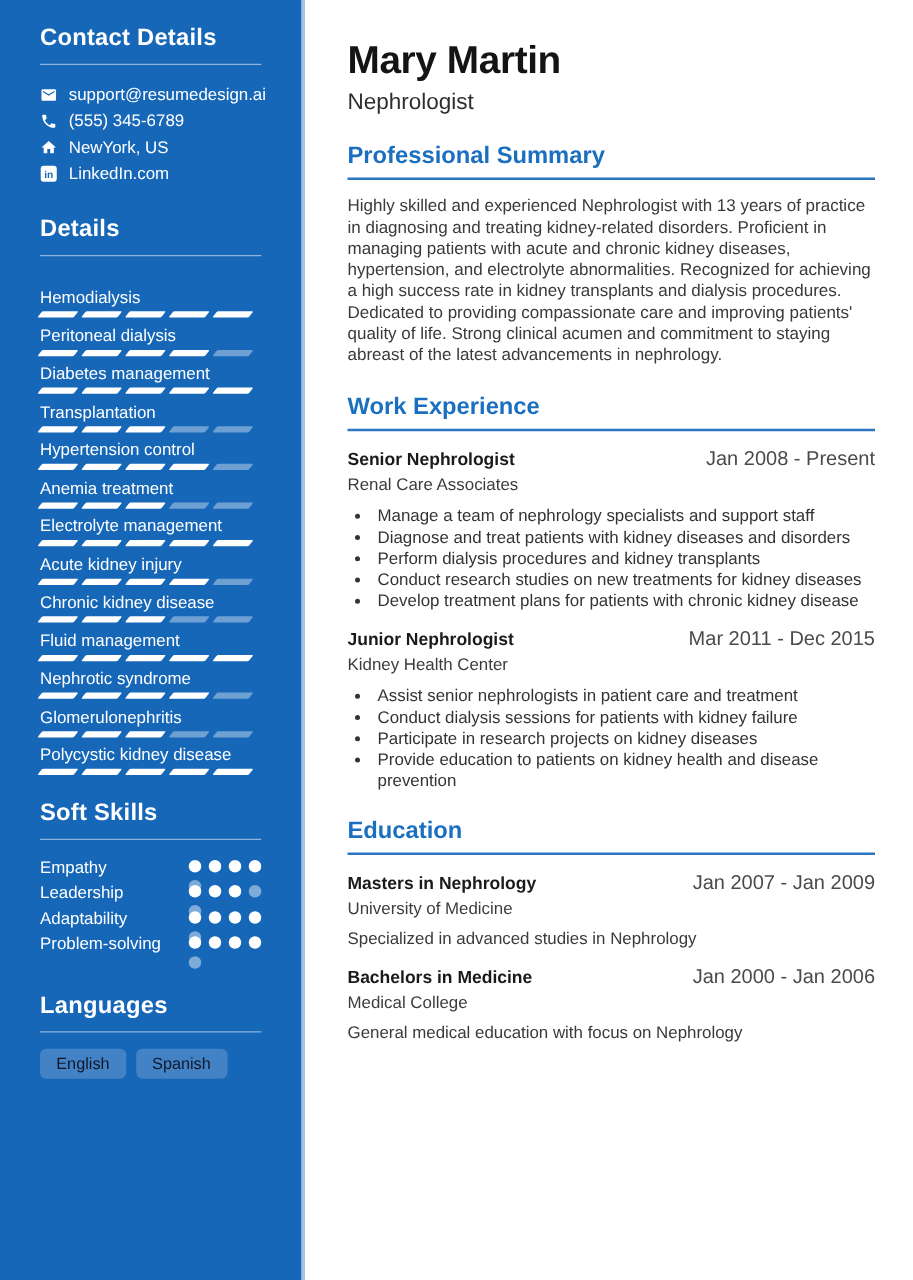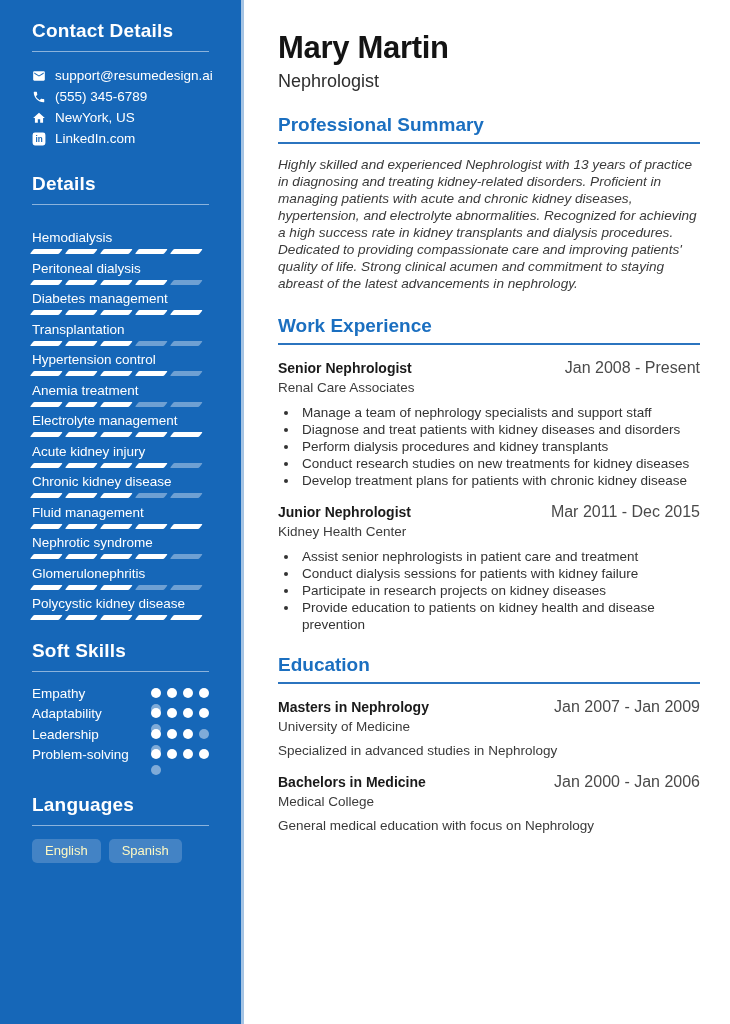--- a/index.html
+++ b/index.html
@@ -39,32 +39,32 @@
   .soft-row{display:flex;align-items:flex-start;height:20.5px;}
   .soft-label{flex:1;font-size:13.5px;line-height:15px;}
   .soft-dots{width:58px;display:flex;flex-wrap:wrap;gap:6px;height:10px;
     overflow:visible;margin-top:2px;}
   .dot{width:10px;height:10px;border-radius:50%;flex:0 0 10px;}
   .dot.filled{background:#fff;}
   .dot.unfilled{background:rgba(255,255,255,.45);}
 
   .lang-section{margin-top:26px;}
   .pill-row{margin-top:13px;display:flex;gap:8px;}
-  .pill{background:var(--pill-bg);color:#fef9c3;font-size:13px;line-height:16px;
+  .pill{background:var(--pill-bg);color:#0f172a;font-size:13px;line-height:16px;
     padding:4px 13px;border-radius:5px;}
 
   
   .main{position:absolute;left:247px;top:0;width:483px;height:1024px;
     padding:31px 30px 0 31px;color:#3a3a3a;}
   .name{font-size:31px;line-height:34px;font-weight:bold;color:#141414;letter-spacing:-.3px;}
   .role{font-size:18px;line-height:22px;color:#2e2e2e;margin-top:5px;}
   h2.sec{font-size:19px;line-height:20px;font-weight:bold;color:var(--accent);
     padding-bottom:7px;border-bottom:2px solid var(--divider);}
   .summary h2{margin-top:23px;}
-  .summary p{margin-top:12px;font-size:13.6px;line-height:17px;color:#3a3a3a;font-style:italic;}
+  .summary p{margin-top:12px;font-size:13.6px;line-height:17px;color:#3a3a3a;}
   .xp h2{margin-top:24px;}
   .job{margin-top:14px;}
   .job-head{display:flex;justify-content:space-between;align-items:baseline;gap:20px;}
   .job-title{font-size:14px;font-weight:bold;color:#1a1a1a;line-height:16px;}
   .job-dates{font-size:16px;color:#4a4a4a;}
   .job-company{font-size:13.5px;color:#3c3c3c;margin-top:3px;line-height:16px;}
   ul.blist{margin:8px 0 12px 0;padding-left:21px;}
   ul.blist li{font-size:13.5px;line-height:17px;color:#333;padding-left:3px;}
   .edu h2{margin-top:22px;}
   .edu-entry{margin-top:14px;}
@@ -271,37 +271,37 @@
     <div class="soft-dots">
               <span class="dot filled"></span>
               <span class="dot filled"></span>
               <span class="dot filled"></span>
               <span class="dot filled"></span>
               <span class="dot unfilled"></span>
             </div>
   </div>
 
   <div class="soft-row">
+    <div class="soft-label">Leadership</div>
+    <div class="soft-dots">
+              <span class="dot filled"></span>
+              <span class="dot filled"></span>
+              <span class="dot filled"></span>
+              <span class="dot unfilled"></span>
+              <span class="dot unfilled"></span>
+            </div>
+  </div>
+
+  <div class="soft-row">
     <div class="soft-label">Adaptability</div>
     <div class="soft-dots">
               <span class="dot filled"></span>
               <span class="dot filled"></span>
               <span class="dot filled"></span>
               <span class="dot filled"></span>
-              <span class="dot unfilled"></span>
-            </div>
-  </div>
-
-  <div class="soft-row">
-    <div class="soft-label">Leadership</div>
-    <div class="soft-dots">
-              <span class="dot filled"></span>
-              <span class="dot filled"></span>
-              <span class="dot filled"></span>
-              <span class="dot unfilled"></span>
               <span class="dot unfilled"></span>
             </div>
   </div>
 
   <div class="soft-row">
     <div class="soft-label">Problem-solving</div>
     <div class="soft-dots">
               <span class="dot filled"></span>
               <span class="dot filled"></span>
               <span class="dot filled"></span>

